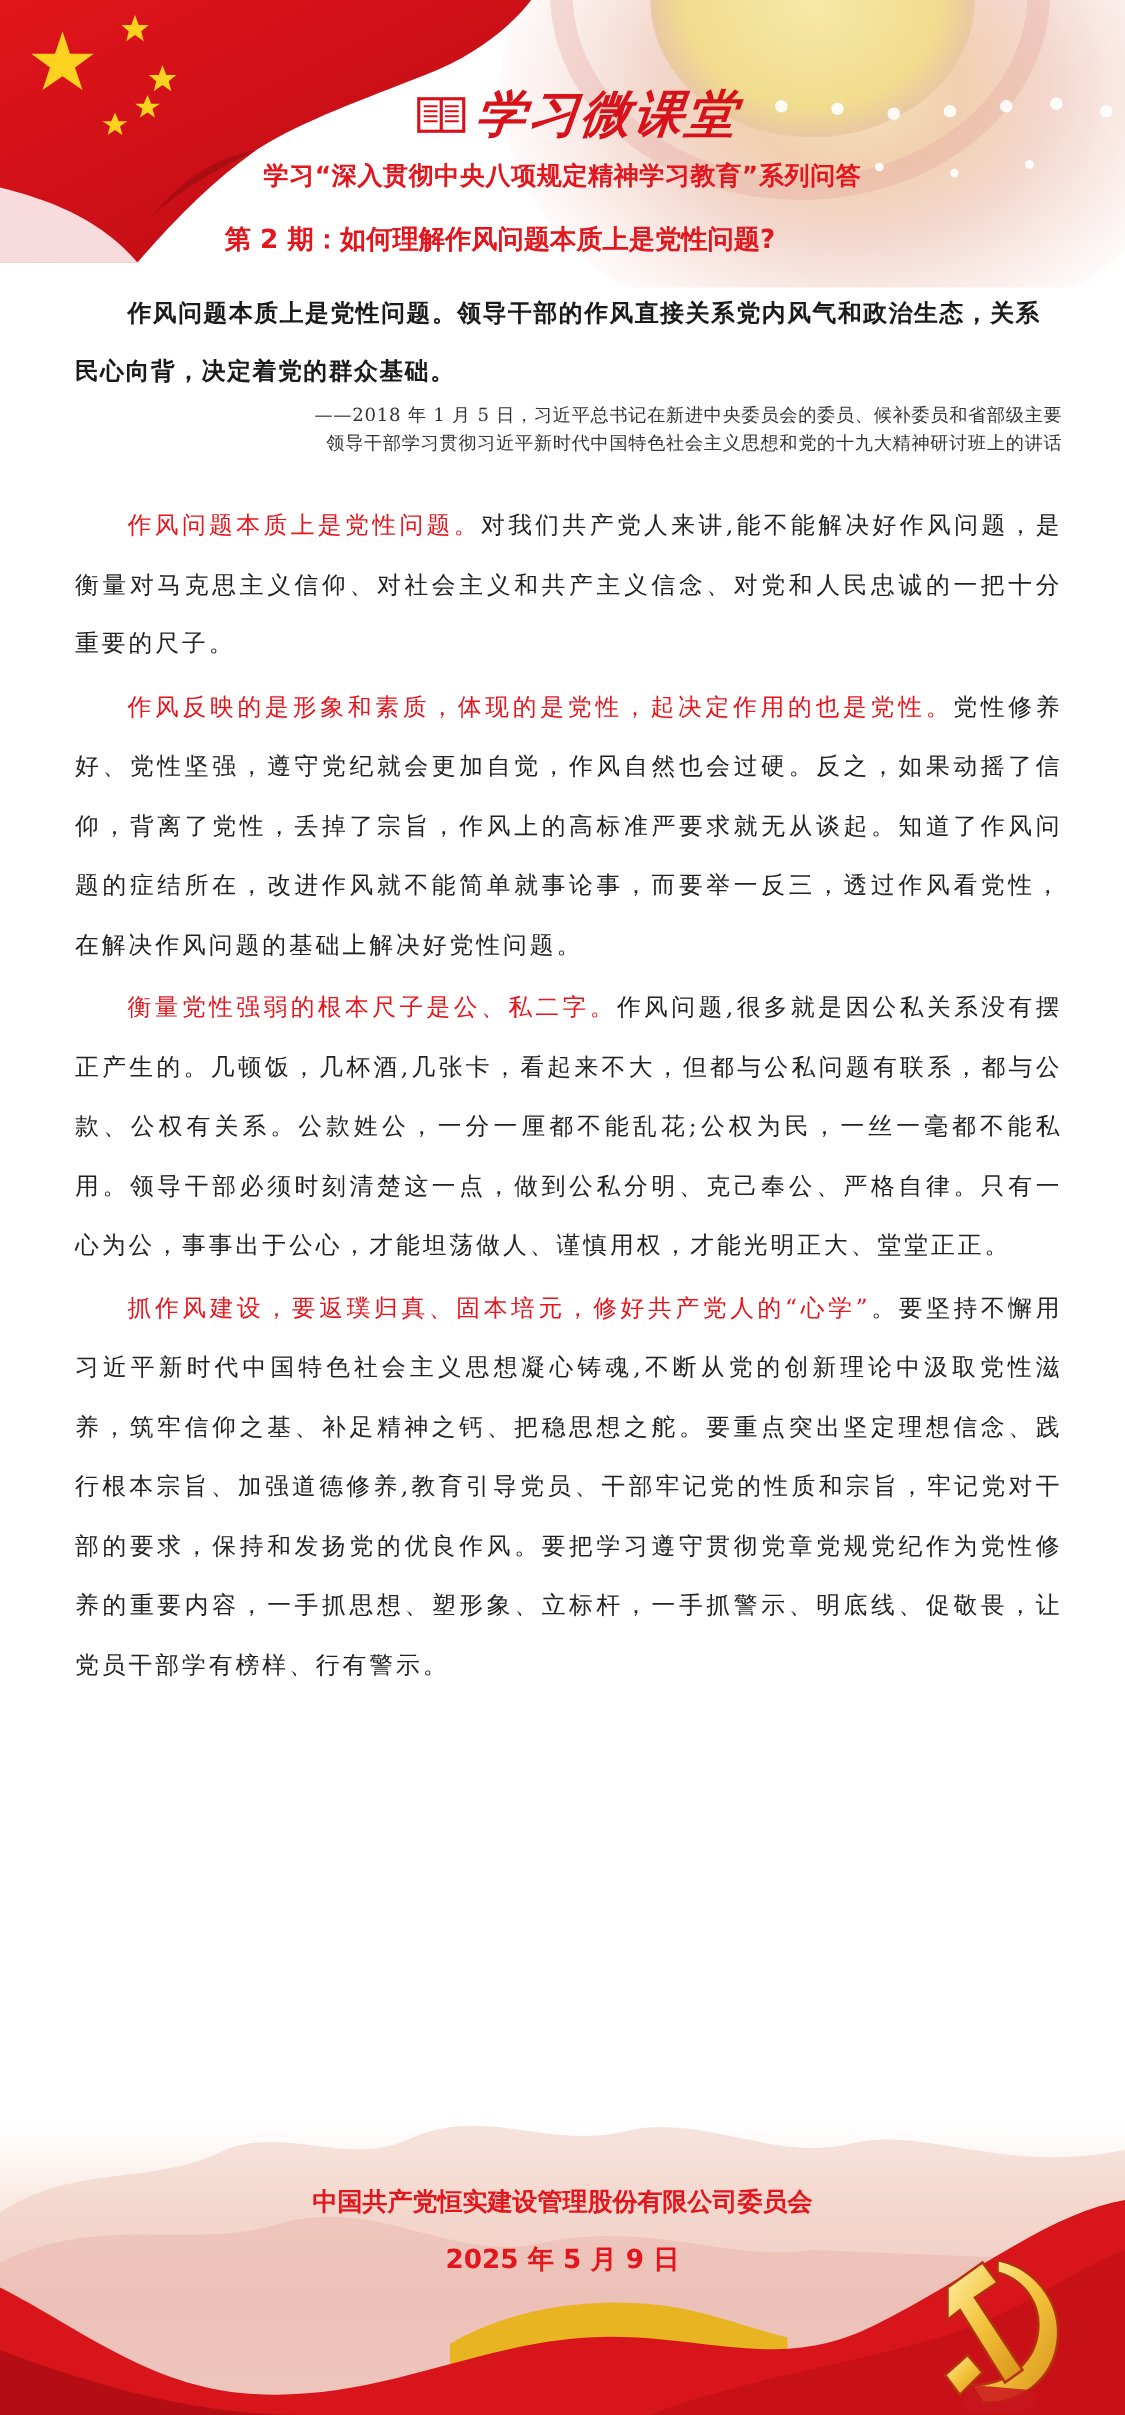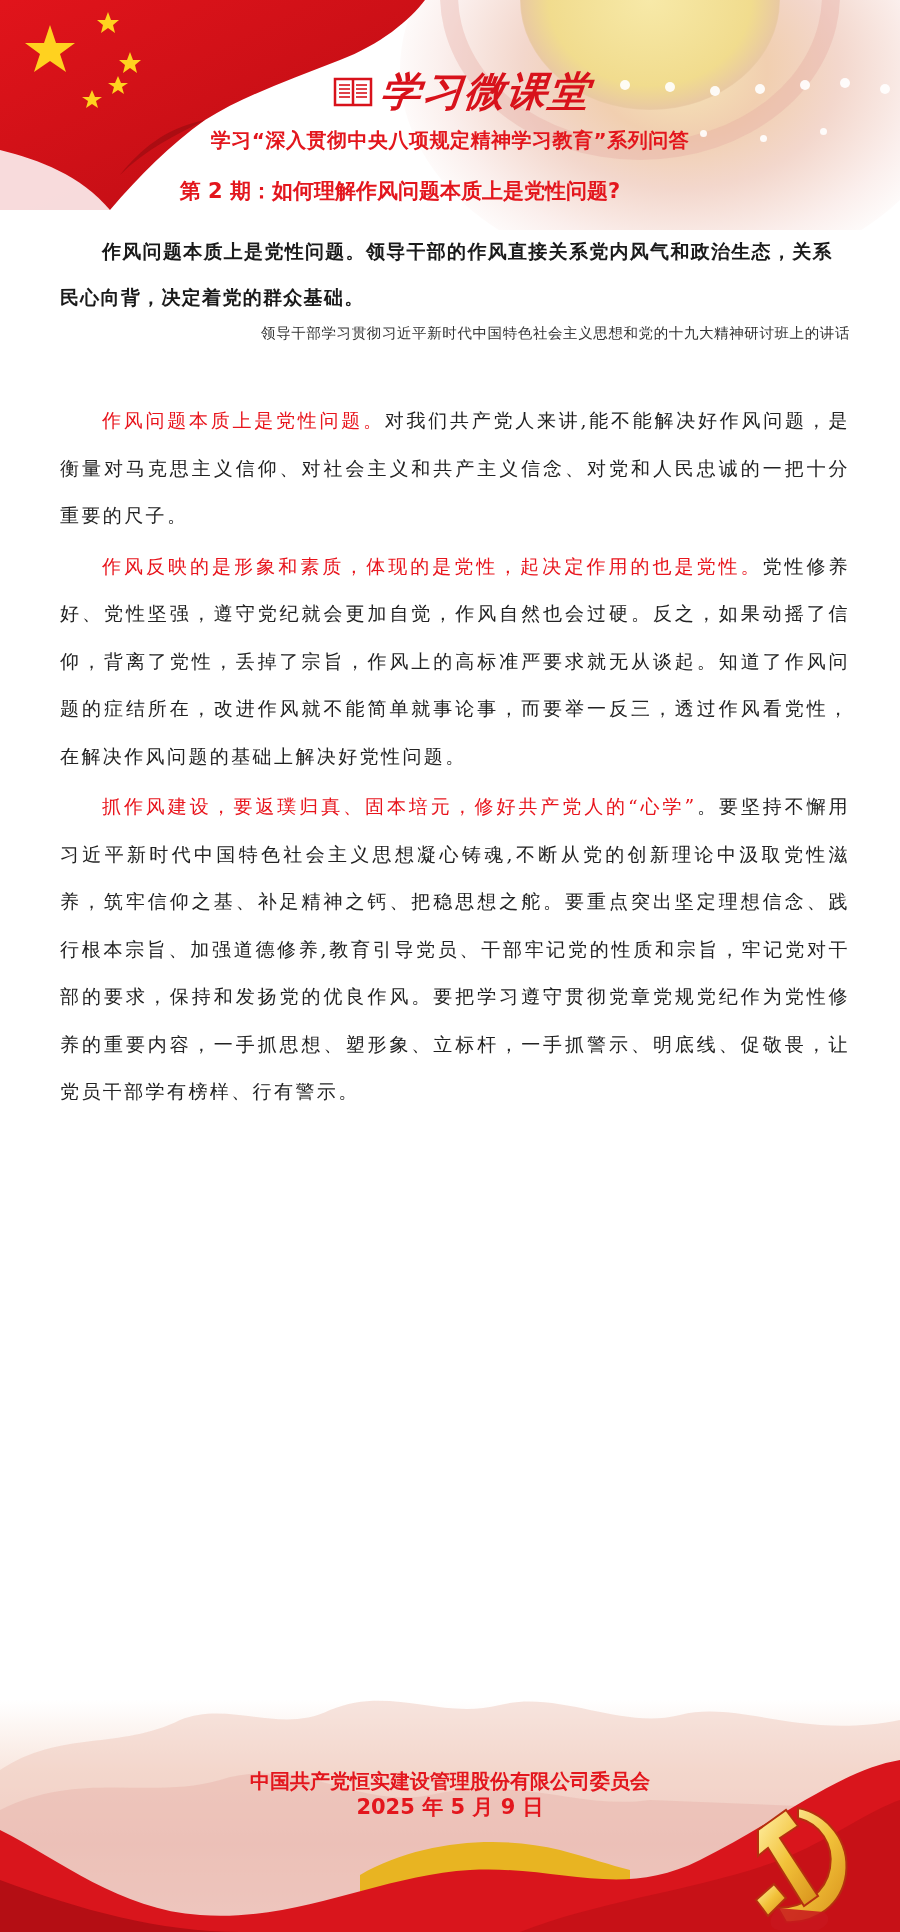--- a/index.html
+++ b/index.html
@@ -38,21 +38,21 @@
   .body { position: absolute; left: 60px; top: 397px; width: 790px; }
   .para { font-size: 19px; line-height: 47.5px; color: #222; text-indent: 42px; text-align: justify; letter-spacing: 2.4px; margin-bottom: 0; }
   .para + .para { margin-top: 3px; }
   .hl { color: #e8141c; }
 
   
   .footer-bg { position: absolute; left: 0; top: 1660px; width: 900px; height: 272px; overflow: hidden; }
   .mountain-wash { position: absolute; left: 0; top: 40px; width: 900px; height: 240px;
     background: linear-gradient(180deg, rgba(255,255,255,0) 0%, rgba(244,214,200,0.6) 30%, rgba(232,180,170,0.55) 60%, rgba(240,200,190,0.4) 100%); }
   .org { position: absolute; left: 0; width: 900px; top: 1748px; text-align: center;
-    font-family: "DejaVu Sans", "Liberation Sans", sans-serif; font-weight: bold; font-size: 20px; color: #e3161d; margin-top: 20px; }
+    font-family: "DejaVu Sans", "Liberation Sans", sans-serif; font-weight: bold; font-size: 20px; color: #e3161d; }
   .date { position: absolute; left: 0; width: 900px; top: 1793px; text-align: center;
     font-family: "DejaVu Sans", "Liberation Sans", sans-serif; font-weight: bold; font-size: 21px; color: #e3161d; }
   .emblem { position: absolute; left: 728px; top: 1800px; width: 132px; height: 132px; }
 </style>
 </head>
 <body>
 
 <div class="header-bg">
   <div class="emblem-glow"></div>
   <div class="emblem-ring2"></div>
@@ -106,27 +106,29 @@
   </svg>
   <span class="logo-text">学习微课堂</span>
 </div>
 
 <div class="series-title">学习“深入贯彻中央八项规定精神学习教育”系列问答</div>
 <div class="issue-title">第 2 期：如何理解作风问题本质上是党性问题?</div>
 
 <div class="quote">
   <p class="quote-text">作风问题本质上是党性问题。领导干部的作风直接关系党内风气和政治生态，关系民心向背，决定着党的群众基础。</p>
   <div class="quote-source">
+    <div>——2018 年 1 月 5 日，习近平总书记在新进中央委员会的委员、候补委员和省部级主要</div>
     <div>领导干部学习贯彻习近平新时代中国特色社会主义思想和党的十九大精神研讨班上的讲话</div>
   </div>
 </div>
 
 <div class="body">
   <p class="para"><span class="hl">作风问题本质上是党性问题。</span><span>对我们共产党人来讲,能不能解决好作风问题，是衡量对马克思主义信仰、对社会主义和共产主义信念、对党和人民忠诚的一把十分重要的尺子。</span></p>
   <p class="para"><span class="hl">作风反映的是形象和素质，体现的是党性，起决定作用的也是党性。</span><span>党性修养好、党性坚强，遵守党纪就会更加自觉，作风自然也会过硬。反之，如果动摇了信仰，背离了党性，丢掉了宗旨，作风上的高标准严要求就无从谈起。知道了作风问题的症结所在，改进作风就不能简单就事论事，而要举一反三，透过作风看党性，在解决作风问题的基础上解决好党性问题。</span></p>
+  <p class="para"><span class="hl">衡量党性强弱的根本尺子是公、私二字。</span><span>作风问题,很多就是因公私关系没有摆正产生的。几顿饭，几杯酒,几张卡，看起来不大，但都与公私问题有联系，都与公款、公权有关系。公款姓公，一分一厘都不能乱花;公权为民，一丝一毫都不能私用。领导干部必须时刻清楚这一点，做到公私分明、克己奉公、严格自律。只有一心为公，事事出于公心，才能坦荡做人、谨慎用权，才能光明正大、堂堂正正。</span></p>
   <p class="para"><span class="hl">抓作风建设，要返璞归真、固本培元，修好共产党人的“心学”</span><span>。要坚持不懈用习近平新时代中国特色社会主义思想凝心铸魂,不断从党的创新理论中汲取党性滋养，筑牢信仰之基、补足精神之钙、把稳思想之舵。要重点突出坚定理想信念、践行根本宗旨、加强道德修养,教育引导党员、干部牢记党的性质和宗旨，牢记党对干部的要求，保持和发扬党的优良作风。要把学习遵守贯彻党章党规党纪作为党性修养的重要内容，一手抓思想、塑形象、立标杆，一手抓警示、明底线、促敬畏，让党员干部学有榜样、行有警示。</span></p>
 </div>
 
 <div class="footer-bg">
   <div class="mountain-wash"></div>
   <svg width="900" height="272" viewBox="0 0 900 272" style="position:absolute;left:0;top:0;">
     <path d="M0,110 C60,70 120,90 180,60 C230,40 280,75 330,50 C390,25 440,60 500,45 C560,30 620,70 680,55 C740,40 800,80 900,60 L900,272 L0,272 Z" fill="#eec3b6" opacity="0.45"></path>
     <path d="M0,150 C80,110 150,140 220,120 C300,95 360,150 430,135 C520,115 580,150 650,140 L900,150 L900,272 L0,272 Z" fill="#e5a9a0" opacity="0.35"></path>
     <path d="M360,215 C420,180 500,175 560,190 C590,198 610,205 630,210 L630,272 L360,272 Z" fill="#e8b422"></path>
     <path d="M0,170 C60,200 120,250 200,255 C300,262 380,215 470,210 C560,205 620,240 700,200 C780,160 840,110 900,100 L900,272 L0,272 Z" fill="#d9151c"></path>

